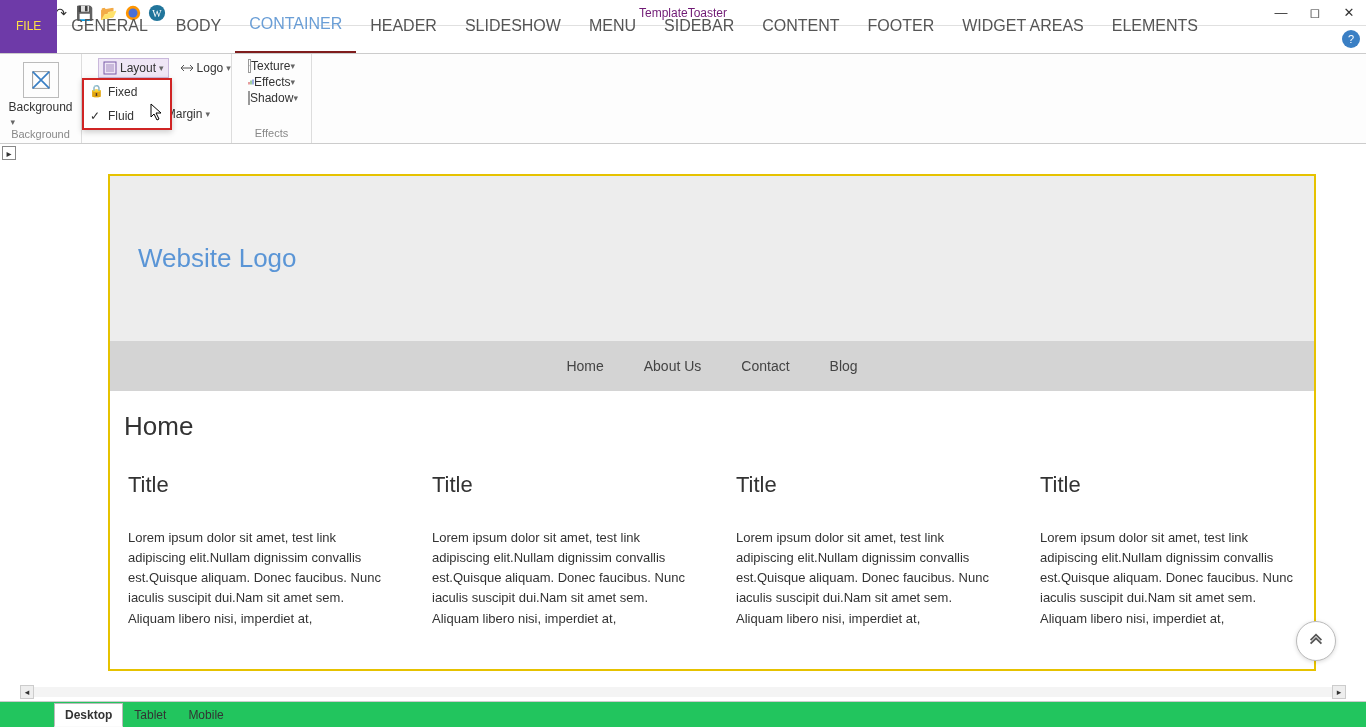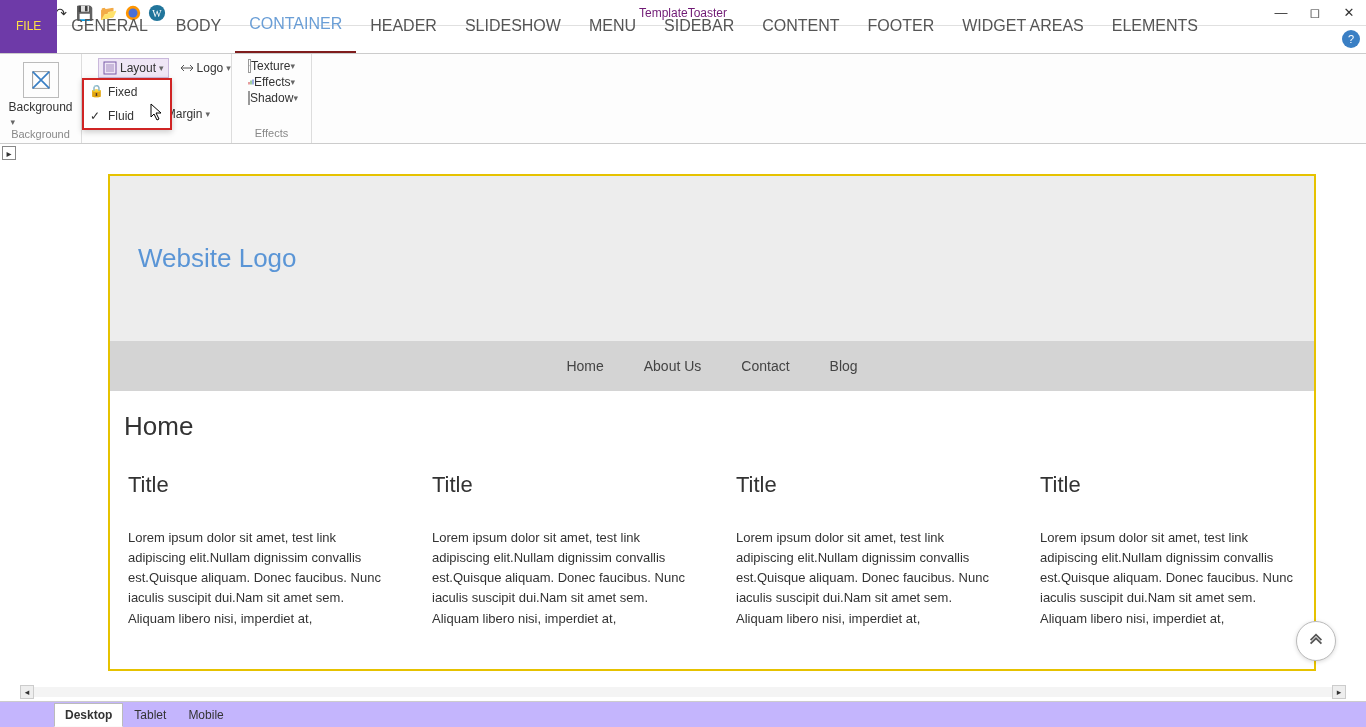--- a/index.html
+++ b/index.html
@@ -62,21 +62,21 @@
 .col p { font-size: 13px; line-height: 1.55; color: #333; }
 
 .scroll-top { position: absolute; right: 30px; bottom: 40px; width: 40px; height: 40px; border-radius: 50%; border: 1px solid #bbb; background: #fff; display: flex; align-items: center; justify-content: center; cursor: pointer; box-shadow: 0 1px 4px rgba(0,0,0,.15); }
 .scroll-top svg { width: 18px; height: 18px; }
 
 .hscroll { position: absolute; left: 20px; right: 20px; bottom: 2px; height: 14px; display: flex; align-items: center; }
 .hs-btn { width: 14px; height: 14px; background: #eee; border: 1px solid #ccc; display: flex; align-items: center; justify-content: center; font-size: 9px; cursor: pointer; }
 .hs-track { flex: 1; height: 10px; background: #f4f4f4; }
 
 
-.viewtabs { height: 26px; display: flex; align-items: center; padding-left: 54px; border-top: 1px solid #ccc; background: #c4b5fd; }
+.viewtabs { height: 26px; display: flex; align-items: center; padding-left: 54px; border-top: 1px solid #ccc; background: #22c55e; }
 .vtab { padding: 4px 10px; font-size: 12px; cursor: pointer; border: 1px solid transparent; }
 .vtab.active { border: 1px solid #bbb; border-bottom: 1px solid #fafafa; background: #fff; font-weight: bold; }
 </style>
 </head>
 <body>
 
 <div class="titlebar">
   <div class="qat">
     <div class="qat-btn" style="font-family:serif;font-weight:bold;">T<span style="font-size:9px;">T</span></div>
     <div class="qat-btn">↶</div>

